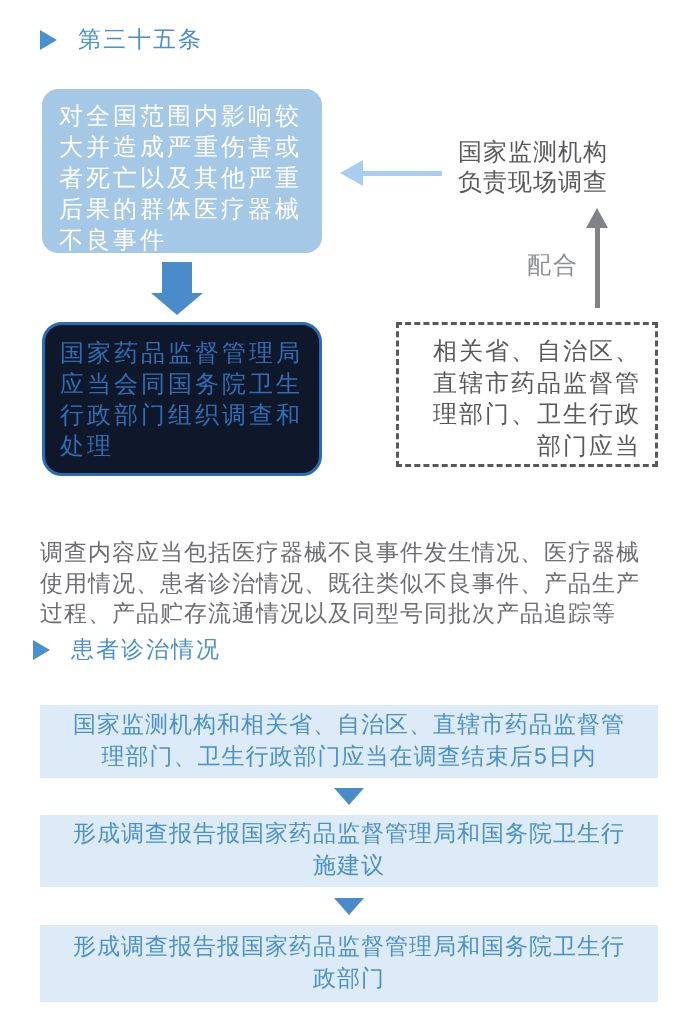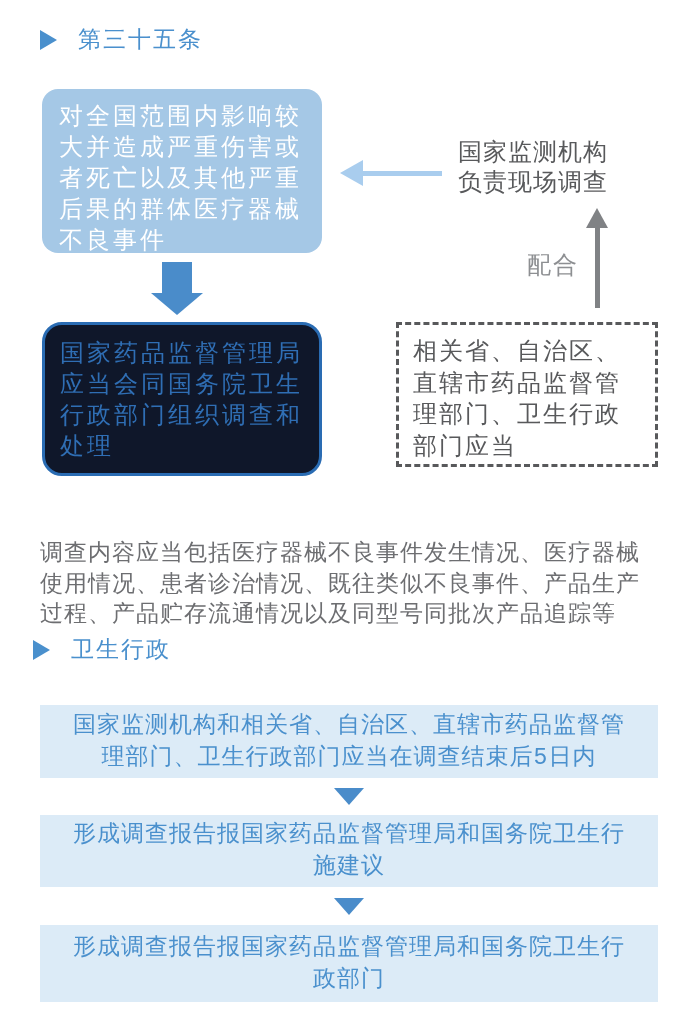--- a/index.html
+++ b/index.html
@@ -21,21 +21,21 @@
     color:#ffffff;font-size:24px;line-height:31px;letter-spacing:3px;
   }
   .nmpa-box{
     left:42px;top:322px;width:244px;height:120px;
     background:#0f172a;border:3px solid #2a6cb3;border-radius:20px;padding:14px 15px;
     color:#2f6eb4;font-size:24px;line-height:31px;letter-spacing:3px;
   }
   .dashed-box{
     left:396px;top:322px;width:228px;height:115px;
     border:3px dashed #58595b;padding:12px 14px;
-    color:#58595b;font-size:24px;line-height:31.5px;letter-spacing:2px;
+    color:#58595b;font-size:24px;line-height:31.5px;letter-spacing:2px;text-align:right;
   }
   .agency-label{left:458px;top:139px;color:#58595b;font-size:24px;line-height:30px;letter-spacing:1px;}
   .coop-label{left:527px;top:249px;color:#8d8f92;font-size:24px;letter-spacing:2px;}
   .note-text{left:40px;top:503px;width:640px;color:#6d6e71;font-size:23px;line-height:30.5px;letter-spacing:1px;margin-top:36px;}
 
   
   .block-arrow{left:151px;top:262px;width:52px;height:53px;}
   .block-arrow .shaft{width:30px;height:31px;margin:0 auto;background:#4a8cca;}
   .block-arrow .head{width:0;height:0;border-left:26px solid transparent;border-right:26px solid transparent;border-top:22px solid #4a8cca;}
 
@@ -106,21 +106,21 @@
 直辖市药品监督管
 理部门、卫生行政
 部门应当</div>
 
   <div class="abs note-text pre">调查内容应当包括医疗器械不良事件发生情况、医疗器械
 使用情况、患者诊治情况、既往类似不良事件、产品生产
 过程、产品贮存流通情况以及同型号同批次产品追踪等</div>
 
   <div class="abs heading" style="left:33px;top:634px;">
     <span class="tri-bullet"></span>
-    <span>卫生行政</span>
+    <span>患者诊治情况</span>
   </div>
 
   <div class="abs bar bar-1">
     <span class="pre">国家监测机构和相关省、自治区、直辖市药品监督管
 理部门、卫生行政部门应当在调查结束后5日内</span>
   </div>
   <div class="abs tri-down tri-a"></div>
   <div class="abs bar bar-2">
     <span class="pre">形成调查报告报国家药品监督管理局和国务院卫生行
 施建议</span>

